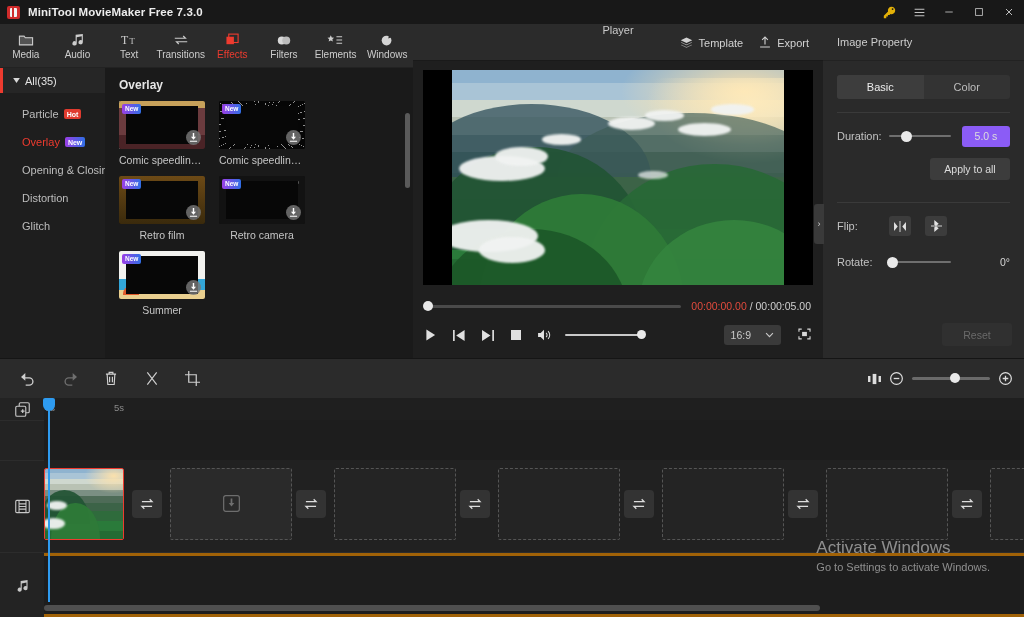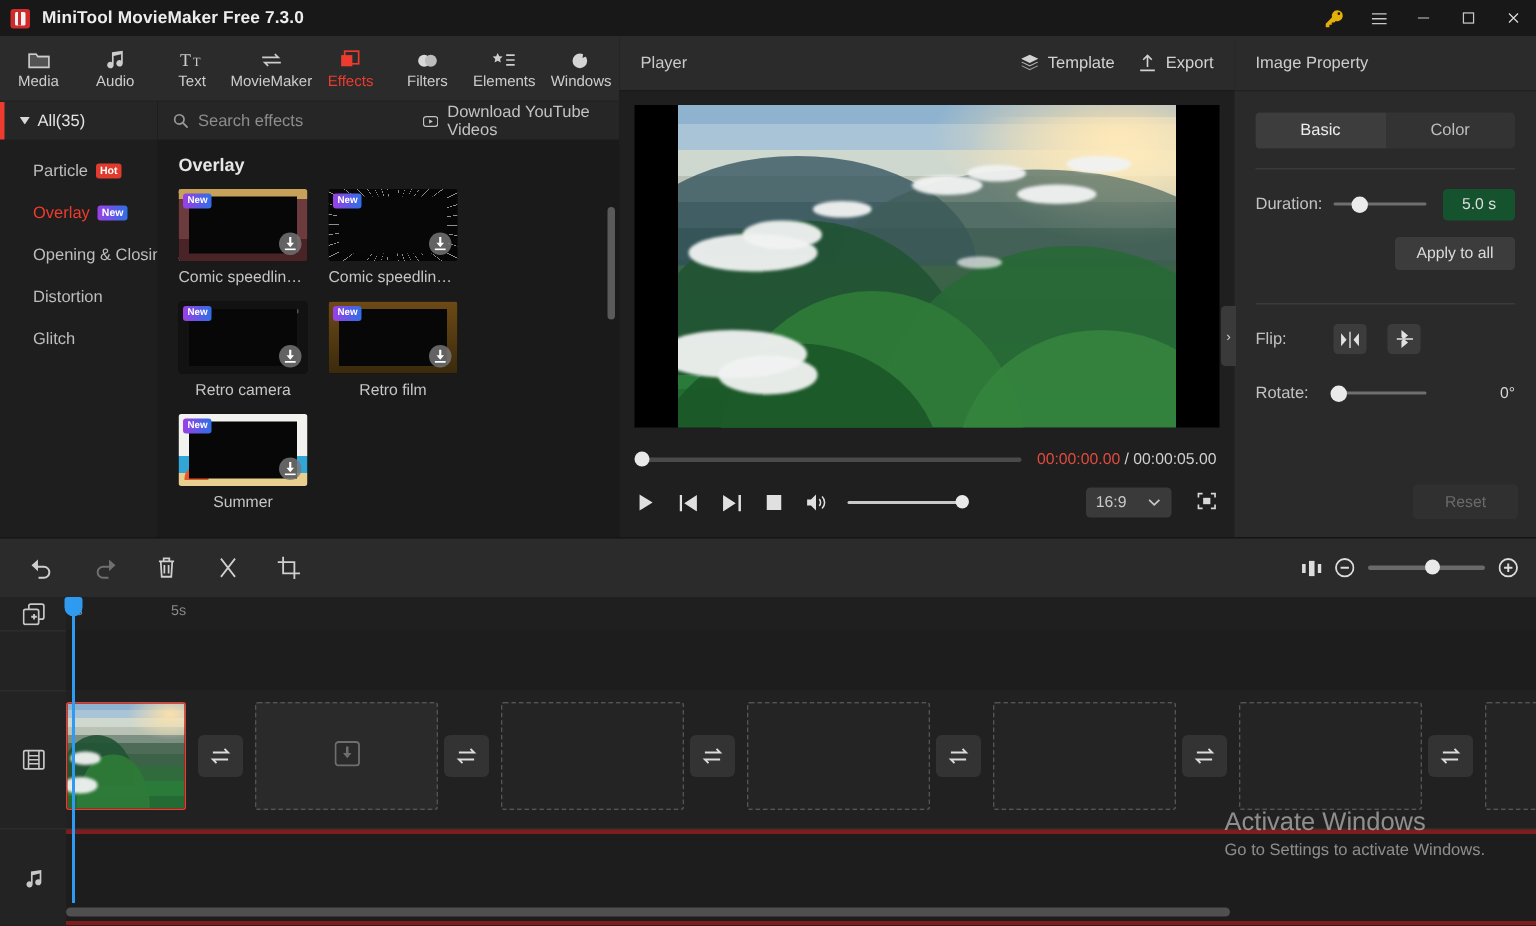--- a/index.html
+++ b/index.html
@@ -161,21 +161,21 @@
                radial-gradient(circle at 50% 50%, #e85b8a 0 55%, transparent 57%);
   }
 
   
   .player {
     position:absolute; left:413px; top:24px; width:410px; height:334px;
     background:#1f1f1f;
   }
   .player-head {
     height:37px; background:#2b2b2b; display:flex; align-items:center;
-    padding:0 14px 0 14px; border-bottom:1px solid #1a1a1a;
+    padding:0 14px 0 14px; border-bottom:1px solid #1a1a1a;flex-direction:column;
   }
   .player-head .ph-title { font-size:11px; color:#c9c9c9; }
   .ph-actions { margin-left:auto; display:flex; align-items:center; gap:16px; }
   .ph-act { display:flex; align-items:center; gap:6px; cursor:pointer; color:#d2d2d2; font-size:11px; }
 
   .stage {
     position:absolute; left:0; top:37px; width:410px; height:232px;
     background:#1f1f1f; display:flex; align-items:center; justify-content:center;
   }
   .video {
@@ -245,21 +245,21 @@
   }
   .seg div { flex:1; display:flex; align-items:center; justify-content:center;
     font-size:11px; color:#bdbdbd; cursor:pointer; }
   .seg div.on { background:#3d3d3d; color:#ededed; }
   .hr { height:1px; background:#3a3a3a; margin:13px 0 12px 0; }
   .row { display:flex; align-items:center; height:22px; }
   .row .lab { width:52px; font-size:11px; color:#c2c2c2; }
   .slider { position:relative; width:62px; height:2.5px; background:#6f6f6f; border-radius:2px; cursor:pointer;}
   .sl-knob { position:absolute; top:-4px; width:11px; height:11px; border-radius:50%; background:#eaeaea;}
   .dur-val {
-    margin-left:auto; width:48px; height:21px; background:#14532d; border-radius:3px;
+    margin-left:auto; width:48px; height:21px; background:#8b5cf6; border-radius:3px;
     display:flex; align-items:center; justify-content:center; font-size:10.5px; color:#ddd; cursor:text;
   }
   .apply {
     margin:11px 0 0 auto; width:80px; height:22px; background:#3c3c3c; border-radius:3px;
     display:flex; align-items:center; justify-content:center; font-size:10.5px; color:#dcdcdc;
     cursor:pointer;
   }
   .flip-btn {
     width:22px; height:20px; background:#3c3c3c; border-radius:3px; margin-right:14px;
     display:flex; align-items:center; justify-content:center; cursor:pointer; color:#e2e2e2;
@@ -283,21 +283,21 @@
   }
   .tt { width:41px; height:40px; display:flex; align-items:center; justify-content:center;
         cursor:pointer; color:#cfcfcf; }
   .tt:first-child { margin-left:8px; }
   .tt.dim { color:#6f6f6f; }
   .tl-zoom { margin-left:auto; display:flex; align-items:center; gap:9px; padding-right:12px; }
   .zoom-track { position:relative; width:78px; height:2.5px; background:#6a6a6a; border-radius:2px; cursor:pointer;}
   .zoom-knob { position:absolute; left:38px; top:-4px; width:10px; height:10px; border-radius:50%; background:#e9e9e9;}
   .zic { cursor:pointer; color:#ddd; display:flex; align-items:center;}
 
-  .tl-area { position:absolute; left:0; top:398px; width:1024px; height:219px; background:#7f1d1d; }
+  .tl-area { position:absolute; left:0; top:398px; width:1024px; height:219px; background:#a16207; }
   .tl-gutter { position:absolute; left:0; top:0; width:44px; height:219px; background:#232323; }
   .gut-ico { position:absolute; left:0; width:44px; display:flex; align-items:center; justify-content:center;
              color:#c8c8c8; cursor:pointer; }
   .g-add { top:0; height:22px; }
   .g-vid { top:62px; height:92px; }
   .g-aud { top:158px; height:58px; }
   .tl-sep { position:absolute; left:0; width:1024px; height:1px; background:#2c2c2c; }
 
   .ruler { position:absolute; left:44px; top:0; width:980px; height:22px; background:#1f1f1f; }
   .tick { position:absolute; top:4px; font-size:9.5px; color:#8a8a8a; }
@@ -395,21 +395,21 @@
           </svg>
       </span>
       <span class="tl">Text</span>
     </div>
     <div class="tool">
       <span class="ti">
         <svg width="16" height="14" viewBox="0 0 18 14">
             <path fill="none" stroke="#cdcdcd" stroke-width="1.3" d="M2 5h12l-2.5-2.5M16 9H4l2.5 2.5"></path>
           </svg>
       </span>
-      <span class="tl">MovieMaker</span>
+      <span class="tl">Transitions</span>
     </div>
     <div class="tool active">
       <span class="ti">
         <svg width="15" height="14" viewBox="0 0 16 15">
             <rect x="4" y="1.2" width="10" height="9" fill="none" stroke="#ee3b2f" stroke-width="1.2"></rect>
             <rect x="1.5" y="4" width="8" height="8" fill="#ee3b2f"></rect>
           </svg>
       </span>
       <span class="tl">Effects</span>
     </div>
@@ -464,36 +464,20 @@
       <div class="cat">
         <span>Distortion</span>
       </div>
       <div class="cat">
         <span>Glitch</span>
       </div>
     </div>
   </div>
 
   <div class="eff-pane">
-    <div class="eff-head">
-      <div class="search-box">
-        <svg width="11" height="11" viewBox="0 0 12 12">
-            <circle cx="5" cy="5" r="3.4" fill="none" stroke="#9a9a9a" stroke-width="1.2"></circle>
-            <path stroke="#9a9a9a" stroke-width="1.3" d="M7.6 7.6L11 11"></path>
-          </svg>
-        <input type="text" placeholder="Search effects" style="">
-      </div>
-      <div class="yt-btn">
-        <svg width="13" height="10" viewBox="0 0 14 10">
-            <rect x=".5" y=".5" width="13" height="9" rx="2.5" fill="none" stroke="#c3c3c3" stroke-width="1.1"></rect>
-            <path fill="#c3c3c3" d="M5.6 2.9l3.4 2.1-3.4 2.1z"></path>
-          </svg>
-        <span>Download YouTube Videos</span>
-      </div>
-    </div>
     <div class="eff-body">
       <div class="eff-title">Overlay</div>
       <div class="eff-grid">
 
         <div class="eff-item">
           <div class="thumb">
             <div class="art-speed1"></div>
             <div class="inner-black"></div>
             <span class="tag-new">New</span>
             <span class="dl">
@@ -514,44 +498,44 @@
                 <svg width="9" height="9" viewBox="0 0 10 10">
                   <path fill="#fff" d="M4.2 0h1.6v4.2h2L5 7.6 2.2 4.2h2zM1 8.6h8v1.2H1z"></path>
                 </svg>
               </span>
           </div>
           <div class="eff-name">Comic speedlines 2</div>
         </div>
 
         <div class="eff-item">
           <div class="thumb">
+            <div class="art-retrofilm"></div>
+            <div class="inner-black"></div>
+            <span class="tag-new">New</span>
+            <span class="dl">
+                <svg width="9" height="9" viewBox="0 0 10 10">
+                  <path fill="#fff" d="M4.2 0h1.6v4.2h2L5 7.6 2.2 4.2h2zM1 8.6h8v1.2H1z"></path>
+                </svg>
+              </span>
+          </div>
+          <div class="eff-name">Retro film</div>
+        </div>
+
+        <div class="eff-item">
+          <div class="thumb">
             <div class="art-retrocam"></div>
             <div class="inner-black"></div>
             <span class="tag-new">New</span>
             <span class="dl">
                 <svg width="9" height="9" viewBox="0 0 10 10">
                   <path fill="#fff" d="M4.2 0h1.6v4.2h2L5 7.6 2.2 4.2h2zM1 8.6h8v1.2H1z"></path>
                 </svg>
               </span>
           </div>
           <div class="eff-name">Retro camera</div>
-        </div>
-
-        <div class="eff-item">
-          <div class="thumb">
-            <div class="art-retrofilm"></div>
-            <div class="inner-black"></div>
-            <span class="tag-new">New</span>
-            <span class="dl">
-                <svg width="9" height="9" viewBox="0 0 10 10">
-                  <path fill="#fff" d="M4.2 0h1.6v4.2h2L5 7.6 2.2 4.2h2zM1 8.6h8v1.2H1z"></path>
-                </svg>
-              </span>
-          </div>
-          <div class="eff-name">Retro film</div>
         </div>
 
 
         <div class="eff-item">
           <div class="thumb">
             <div class="art-summer"></div>
             <div class="inner-black"></div>
             <span class="tag-new">New</span>
             <span class="dl">
                 <svg width="9" height="9" viewBox="0 0 10 10">

